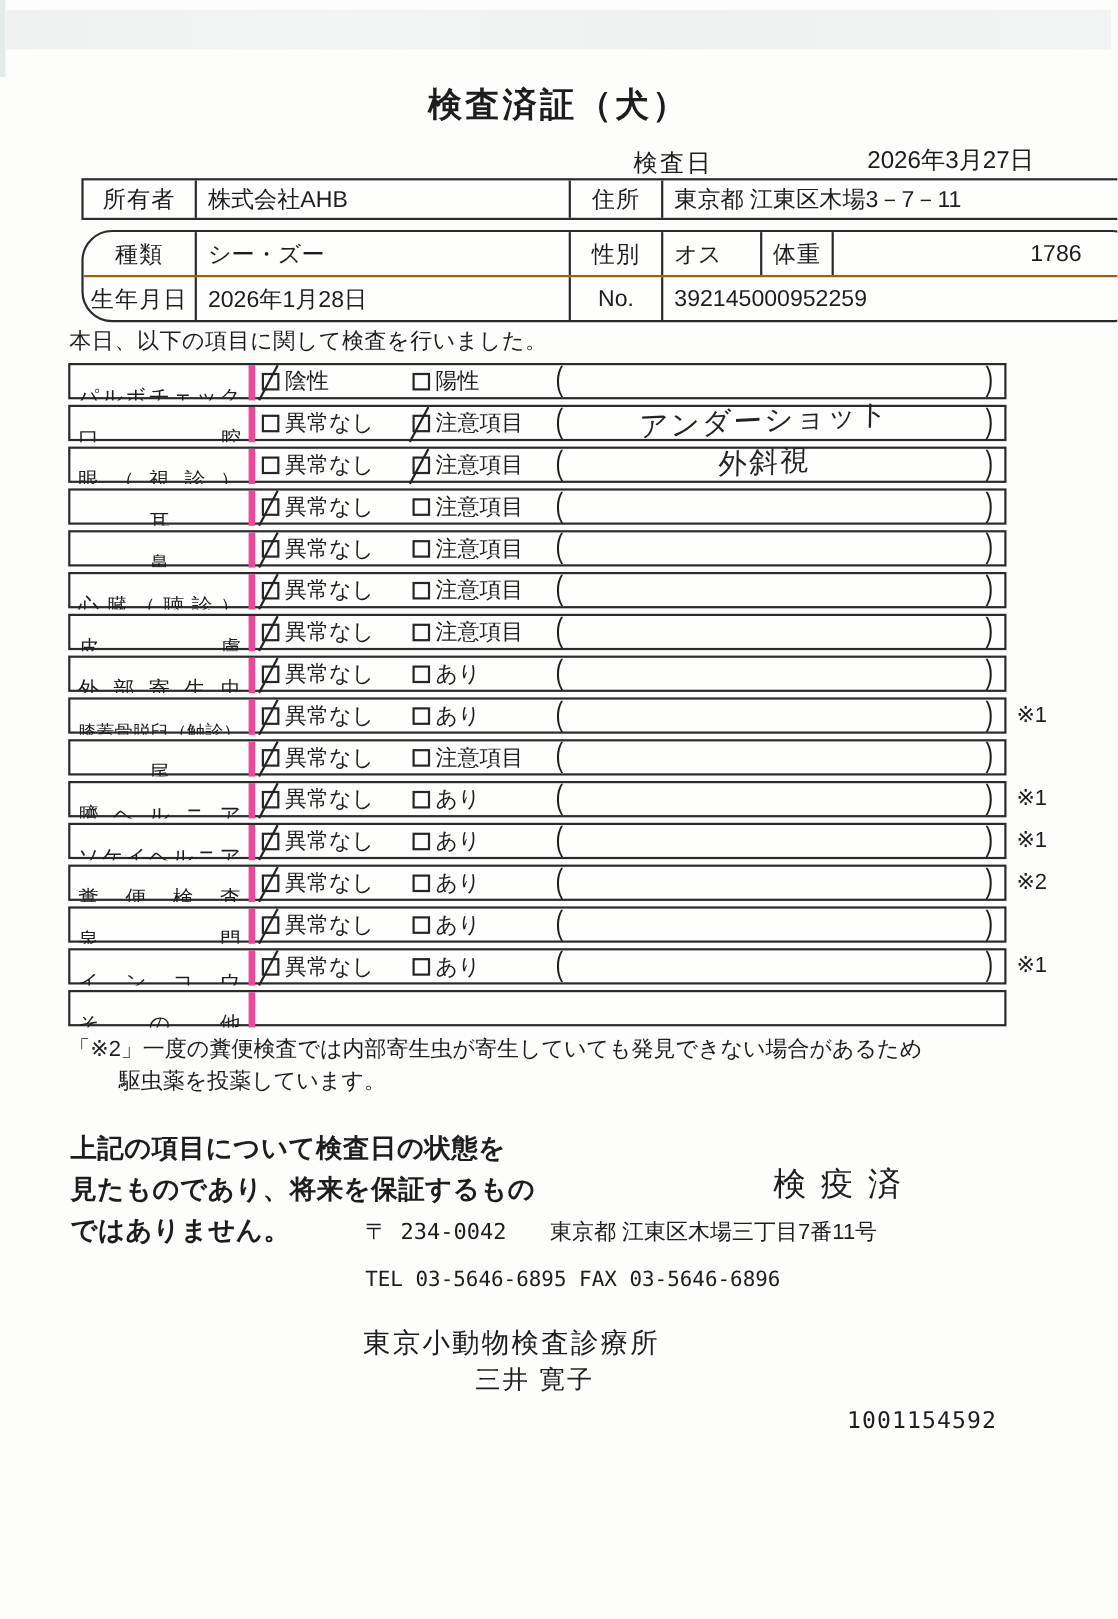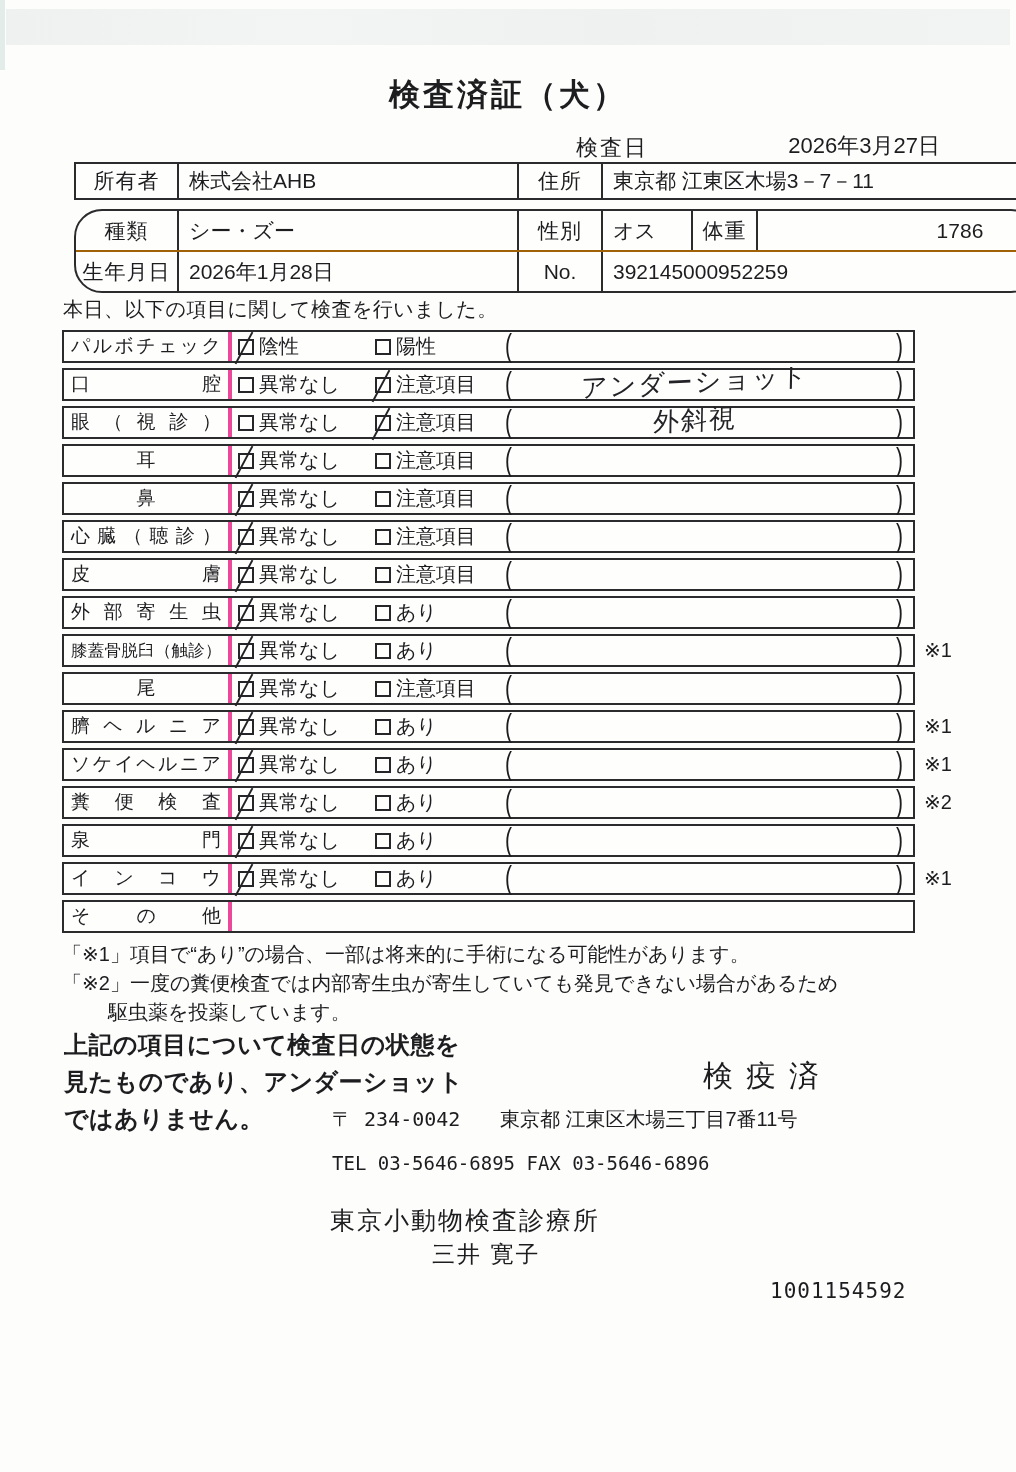--- a/index.html
+++ b/index.html
@@ -34,22 +34,22 @@
   .w-weight{width:65px;}
   .w-weightval{flex:1;justify-content:flex-end;padding-right:4px;gap:38px;}
   .w-no{width:84px;justify-content:center;}
   .w-noval{flex:1;}
 
   .intro{position:absolute;left:63px;top:296px;font-size:20px;font-weight:500;letter-spacing:0.5px;}
 
   .checklist{position:absolute;left:62px;top:330px;width:940px;}
   .cl-row{display:flex;align-items:stretch;height:33px;margin-bottom:5px;}
   .cl-box{width:853px;border:2px solid #2b2b2e;box-sizing:border-box;display:flex;background:#fefefd;}
-  .cl-label{width:168px;box-sizing:border-box;border-right:4px solid #ec4899;
-    font-size:19px;font-weight:500;line-height:28px;padding:0 7px;overflow:hidden;
+  .cl-label{width:168px;box-sizing:border-box;border-right:6px solid #ec4899;
+    font-size:19px;font-weight:500;line-height:28px;padding:16px 7px;overflow:hidden;
     text-align:justify;text-align-last:justify;text-justify:inter-character;}
   .cl-label.align-center{text-align:center;text-align-last:center;}
   .cl-label.small{font-size:16.5px;letter-spacing:-0.5px;}
   .cl-content{flex:1;position:relative;}
   .opt{position:absolute;top:0;height:100%;display:flex;align-items:center;gap:5px;}
   .opt.o0{left:6px;}
   .opt.o1{left:143px;}
   .cb{position:relative;width:16px;height:16px;border:2px solid #26262a;box-sizing:border-box;display:inline-block;background:transparent;}
   .cb .tick{display:none;}
   .cb.checked .tick{display:block;position:absolute;left:3px;top:-11px;width:2px;height:36px;background:#222226;transform:rotate(28deg);}
@@ -474,28 +474,27 @@
           
           
           
         </div>
       </div>
       <span class="cl-remark"></span>
     </div>
     </div>
 
   <div class="footnotes">
-    <div>「※1」項目で“あり”の場合、一部は将来的に手術になる可能性があります。</div>
     <div>「※2」一度の糞便検査では内部寄生虫が寄生していても発見できない場合があるため</div>
     <div class="indent">駆虫薬を投薬しています。</div>
   </div>
 
   <div class="disclaimer">
     <div>上記の項目について検査日の状態を</div>
-    <div>見たものであり、アンダーショット</div>
+    <div>見たものであり、将来を保証するもの</div>
     <div>ではありません。</div>
   </div>
 
   <div class="stamp">検疫済</div>
 
   <div class="postal">
     <span class="code">〒 234-0042</span>
     <span>東京都 江東区木場三丁目7番11号</span>
   </div>
 

